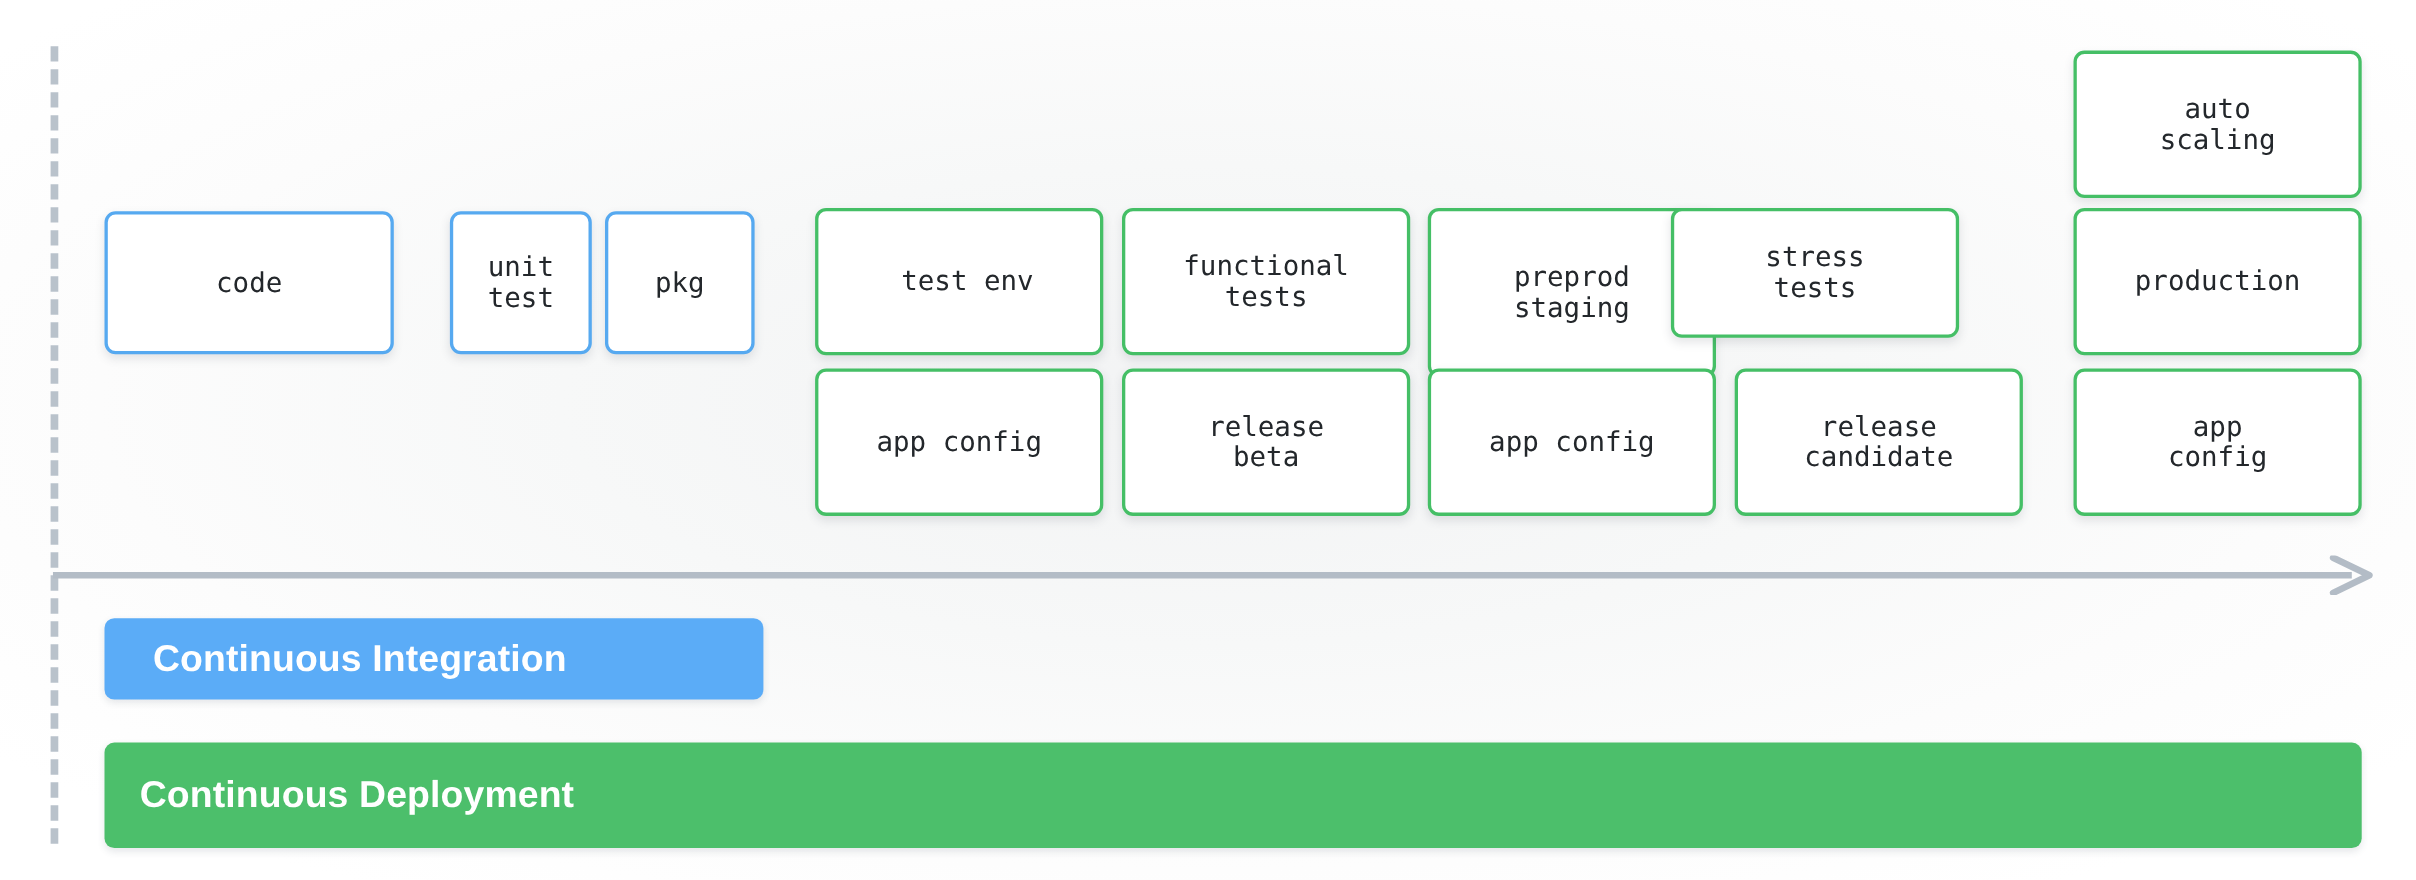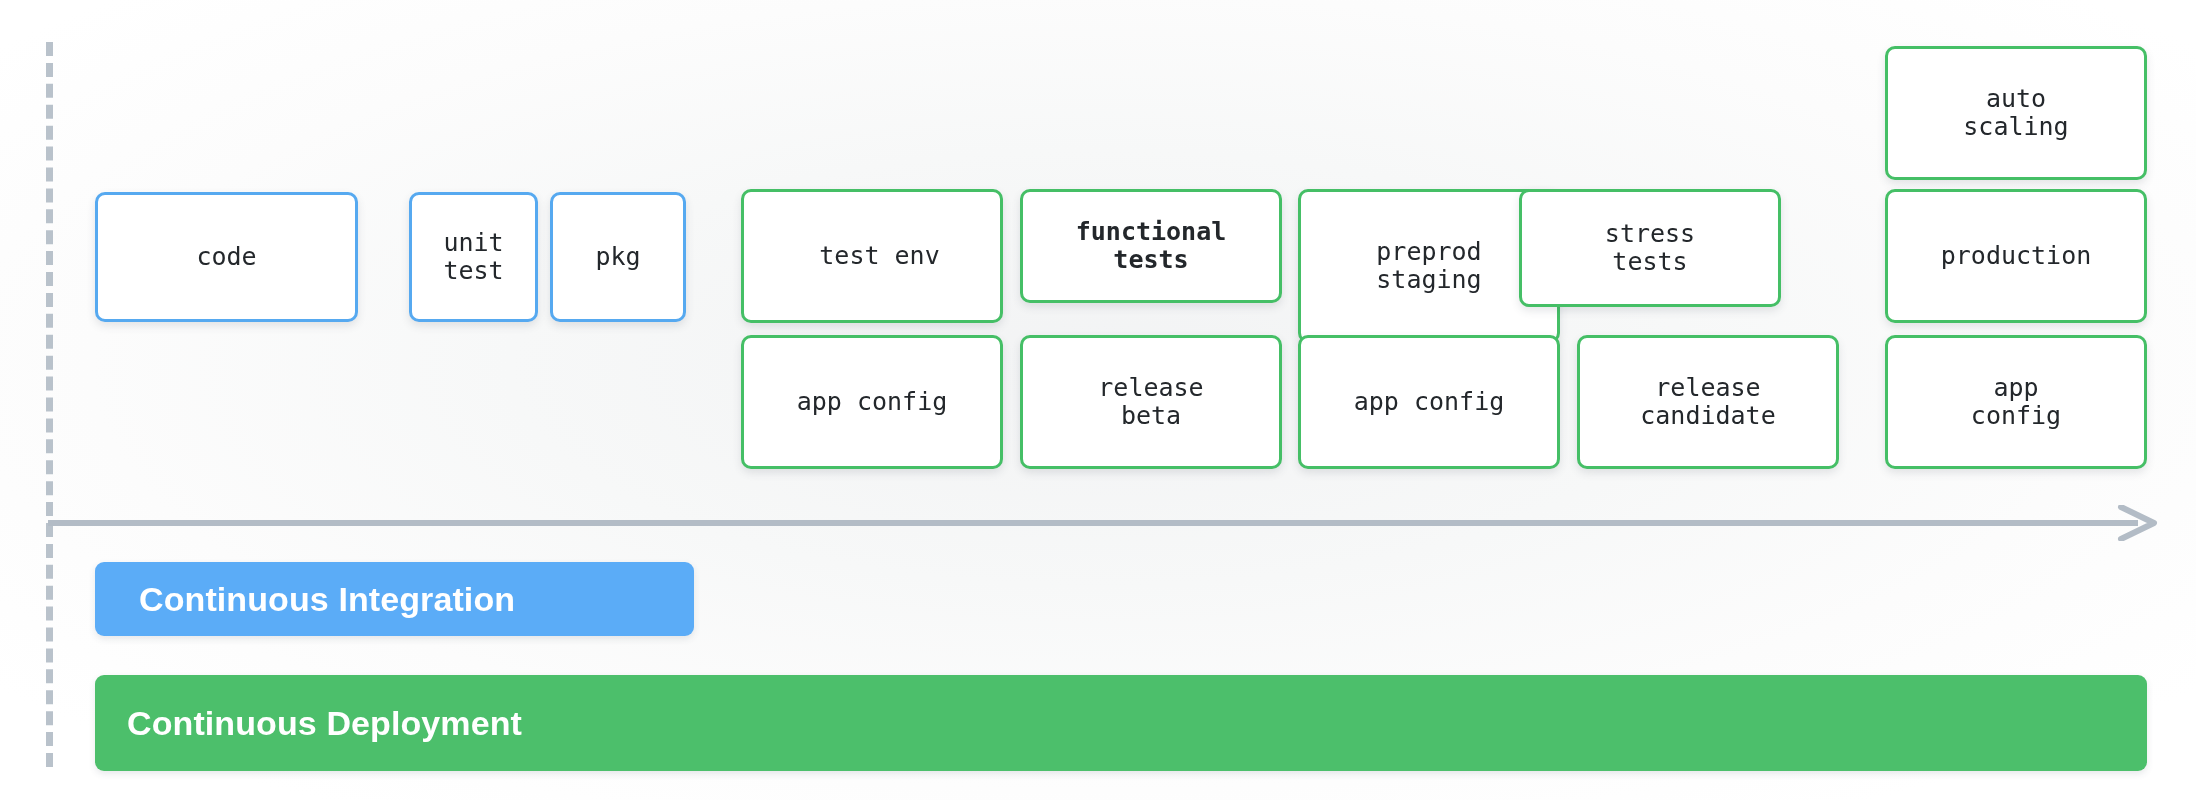--- a/index.html
+++ b/index.html
@@ -100,21 +100,21 @@
       <polyline points="2073,2 2106,18 2073,34" fill="none" stroke="#b3bcc6" stroke-width="6" stroke-linecap="round" stroke-linejoin="round"></polyline>
     </svg>
   </div>
 
   <div id="boxes-layer">
       <div class="box ci" style="left: 95px; top: 192px; width: 263px; height: 130px;">code</div>
       <div class="box ci" style="left: 409px; top: 192px; width: 129px; height: 130px;">unit
 test</div>
       <div class="box ci" style="left: 526px; top: 192px; width: 136px; height: 130px; margin-left: 24px;">pkg</div>
       <div class="box cd" style="left: 741px; top: 189px; width: 262px; height: 134px; padding-left: 15px;">test env</div>
-      <div class="box cd" style="left: 1020px; top: 189px; width: 262px; height: 114px; font-weight: bold;">functional
+      <div class="box cd" style="left: 1020px; top: 189px; width: 262px; height: 134px;">functional
 tests</div>
       <div class="box cd" style="left: 1298px; top: 189px; width: 262px; height: 154px;">preprod
 staging</div>
       <div class="box cd" style="left: 1519px; top: 189px; width: 262px; height: 118px;">stress
 tests</div>
       <div class="box cd" style="left: 1885px; top: 46px; width: 262px; height: 134px;">auto
 scaling</div>
       <div class="box cd" style="left: 1885px; top: 189px; width: 262px; height: 134px;">production</div>
       <div class="box cd" style="left: 741px; top: 335px; width: 262px; height: 134px;">app config</div>
       <div class="box cd" style="left: 1020px; top: 335px; width: 262px; height: 134px;">release

